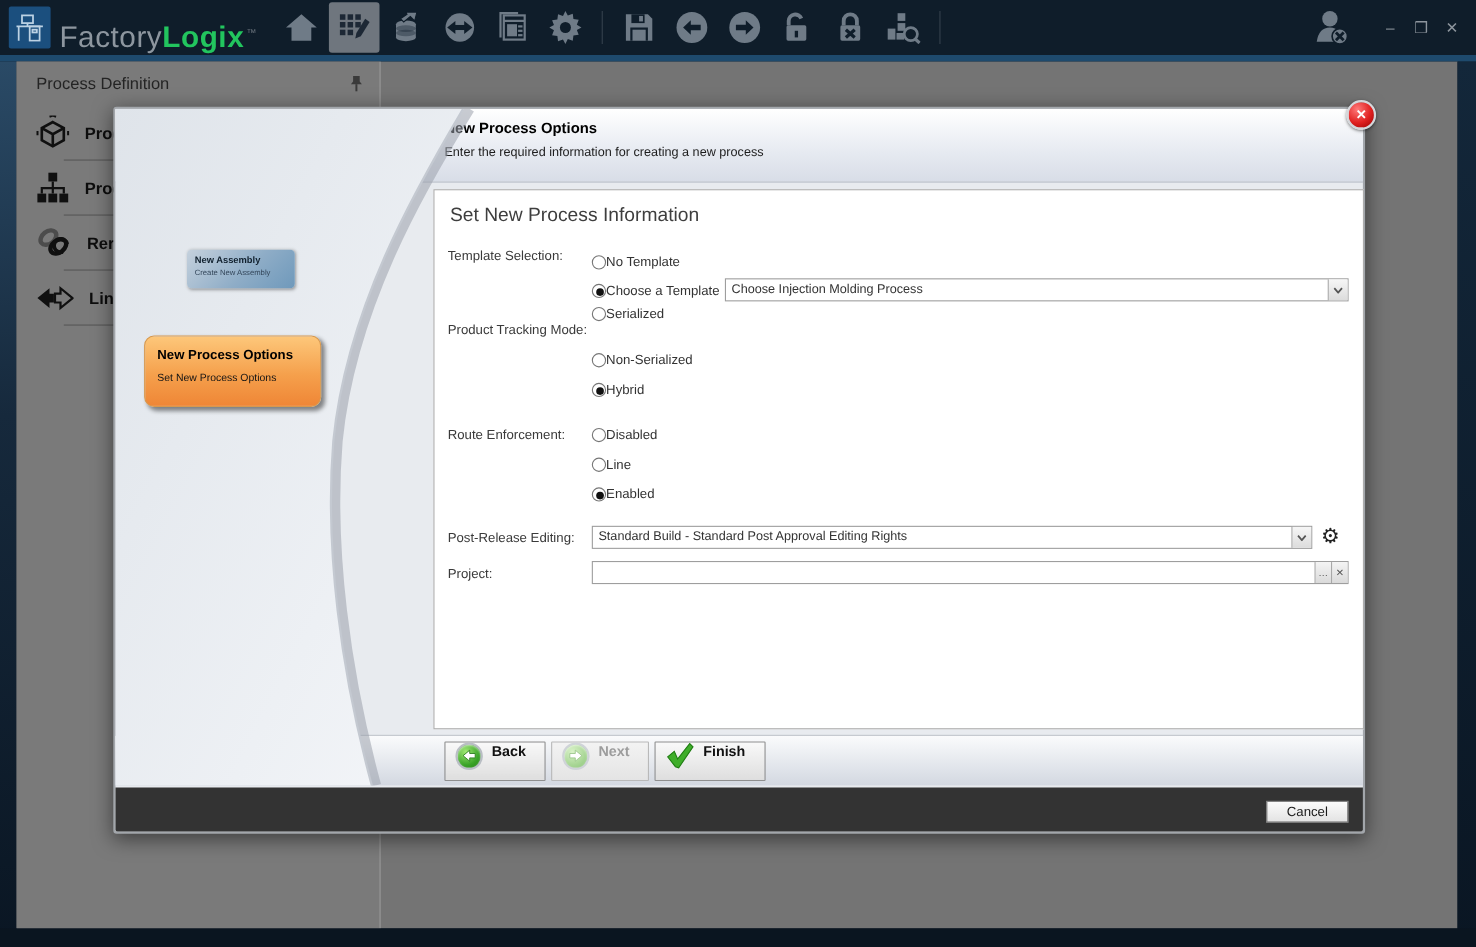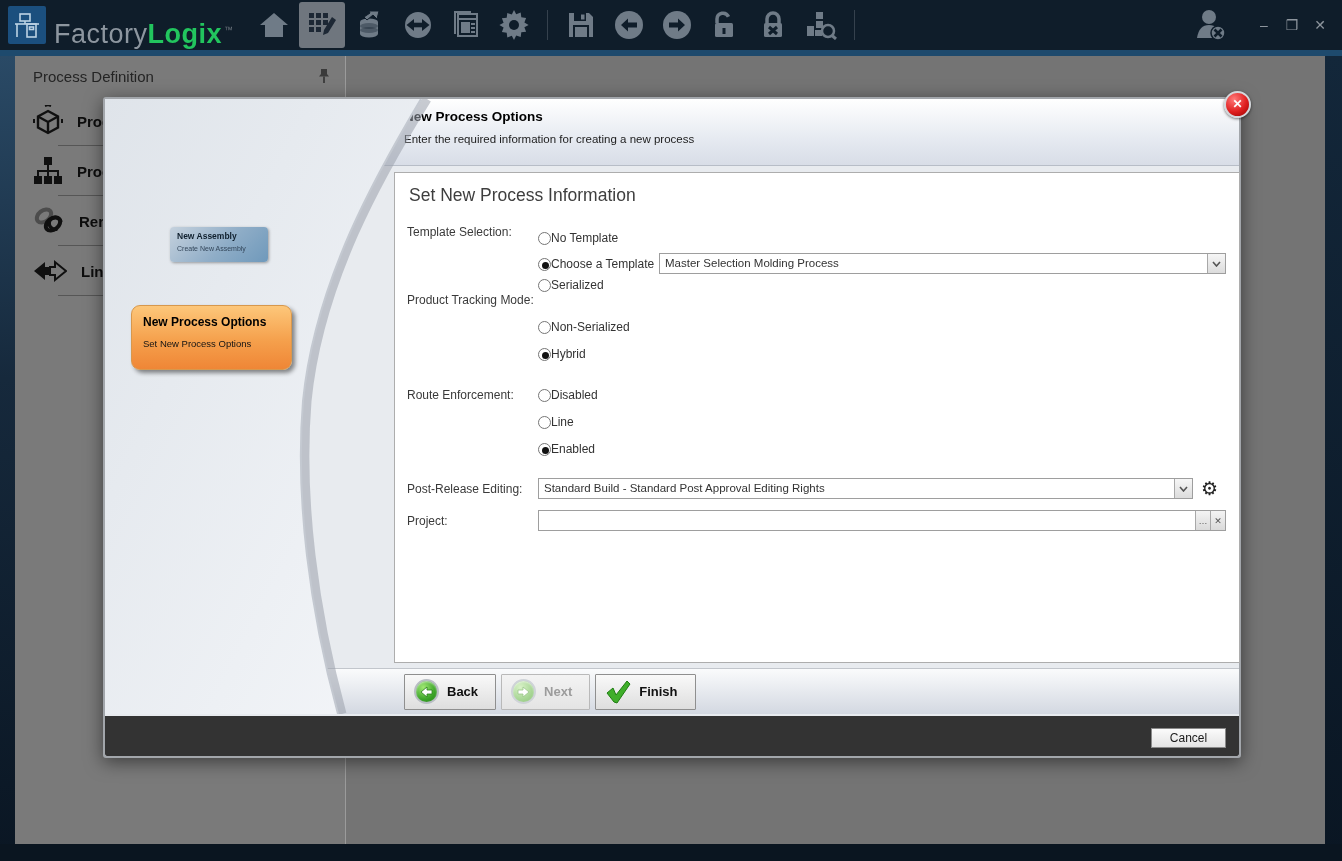--- a/index.html
+++ b/index.html
@@ -94,21 +94,21 @@
   .combo-val { flex:1; font-size:11.5px; color:#333; line-height:19px; padding-left:5px; overflow:hidden; white-space:nowrap; }
   .combo-btn { width:18px; border-left:1px solid #a8a8a8; background:linear-gradient(#f6f6f6,#dcdcdc);
                display:flex; align-items:center; justify-content:center; }
   .gear-glyph { position:absolute; font-size:19px; color:#222; line-height:1; }
   .txtfield { position:absolute; height:21px; border:1px solid #9e9e9e; background:#fff; display:flex; }
   .txtfield .val { flex:1; font-size:11.5px; color:#333; line-height:19px; padding-left:5px; }
   .minibtn { width:15px; border-left:1px solid #a8a8a8; background:linear-gradient(#f4f4f4,#dadada);
              font-size:9px; color:#555; display:flex; align-items:center; justify-content:center; }
 
   
-  .wbtn { display:inline-flex; align-items:center; gap:8px; height:36px; padding:0 17px 0 9px;
+  .wbtn { display:inline-flex; gap:8px; height:36px; padding:0 17px 0 9px;
           background:linear-gradient(#f9f9f9,#dedede); border:1px solid #8f8f8f; border-radius:1px;
           font-family:"Liberation Sans",sans-serif; font-size:13px; font-weight:bold; color:#111; cursor:default; }
   .wbtn.disabled { color:#9c9c9c; border-color:#b9b9b9; background:linear-gradient(#f3f3f3,#e4e4e4); }
   .gcirc { width:25px; height:25px; border-radius:50%; display:flex; align-items:center; justify-content:center;
            background:radial-gradient(circle at 35% 30%, #9fe873, #3ba428 60%, #1f7d12);
            border:2px solid #b9bec4; box-shadow:inset 0 1px 2px rgba(255,255,255,.6); }
   .gcirc.dis { background:radial-gradient(circle at 35% 30%, #d9f2c8, #a8d695 60%, #8cc47a); border-color:#cfd3d8; }
   .btn-back { margin-left:299px; }
   .btn-next { margin-left:5px; }
   .btn-finish { margin-left:5px; }
@@ -385,21 +385,21 @@
       <div class="flabel" style="top:52px;">Template Selection:</div>
       <div class="radio-row" style="left:143px; top:58px;">
         <span class="rb"></span>
         <span class="rlbl">No Template</span>
       </div>
       <div class="radio-row" style="left:143px; top:84px;">
         <span class="rb on"></span>
         <span class="rlbl">Choose a Template</span>
       </div>
       <div class="combo" style="left:264px; top:80px; width:567px;">
-        <span class="combo-val">Master Selection Molding Process</span>
+        <span class="combo-val">Choose Injection Molding Process</span>
         <span class="combo-btn">
           <svg width="9" height="6" viewBox="0 0 9 6">
               <path d="M1 1 L4.5 5 L8 1" fill="none" stroke="#555" stroke-width="1.6"></path>
             </svg>
         </span>
       </div>
 
       <div class="flabel" style="top:120px;">Product Tracking Mode:</div>
       <div class="radio-row" style="left:143px; top:105px;">
         <span class="rb"></span>

